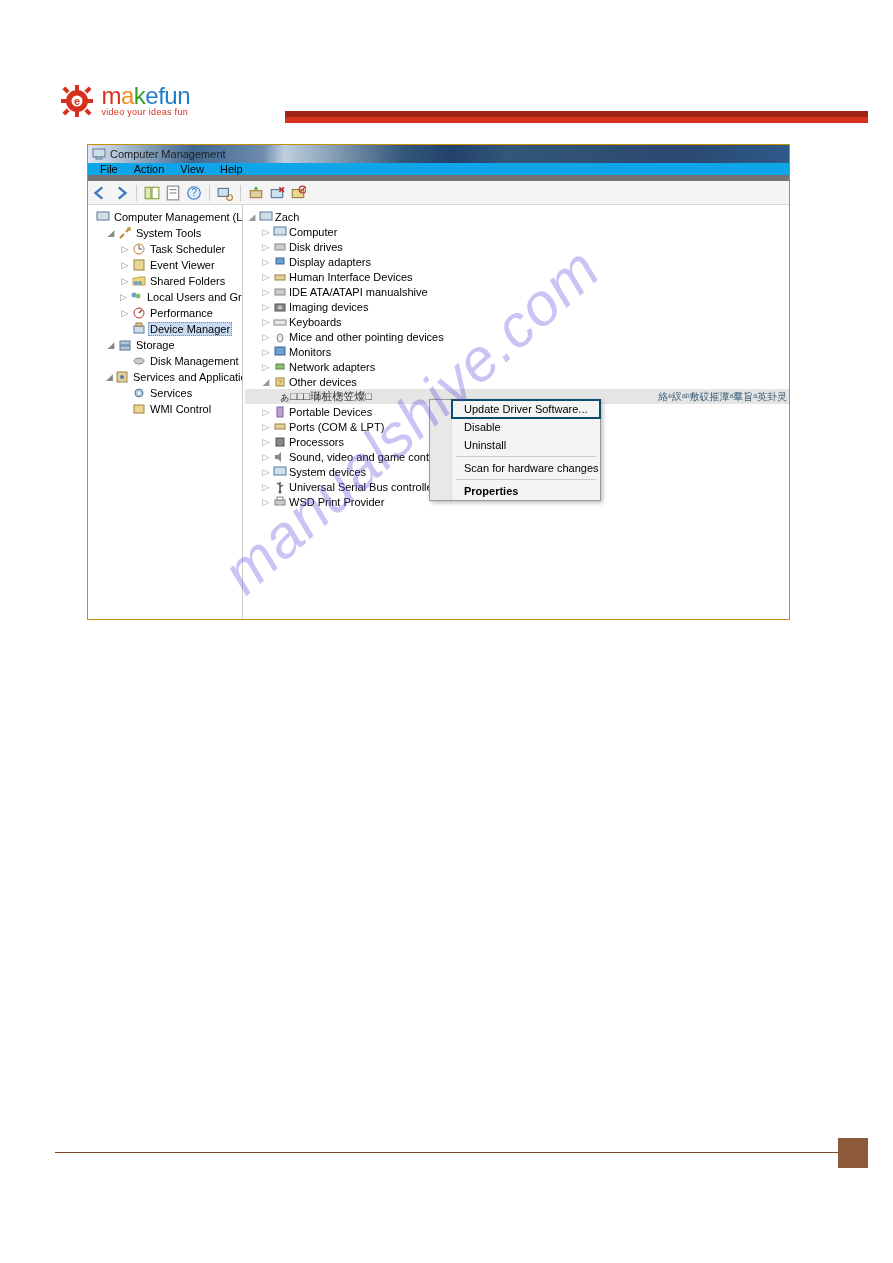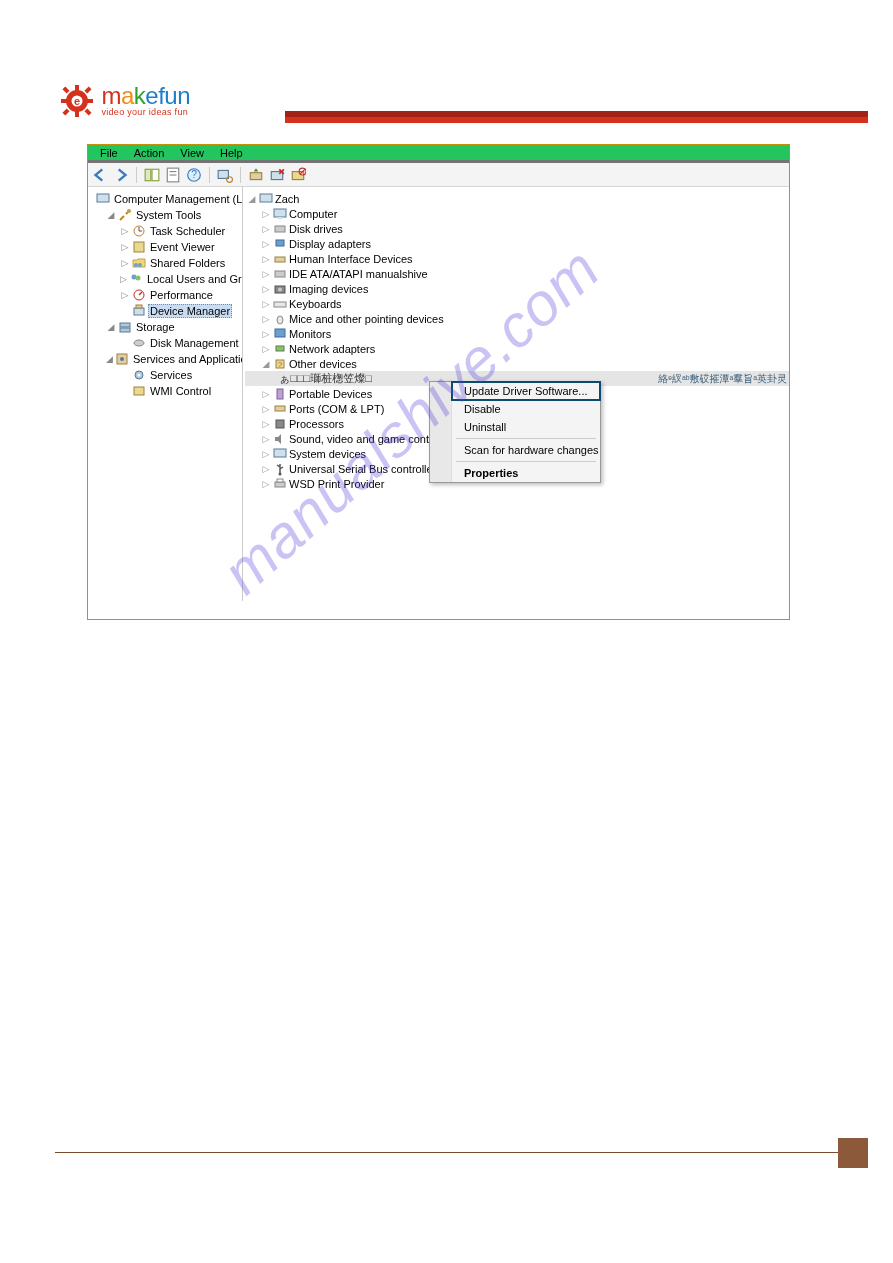--- a/index.html
+++ b/index.html
@@ -15,21 +15,21 @@
 .logo-text .sub { font-size:9px; color:#d5321e; letter-spacing:0.3px; margin-top:-3px; }
 .header-bar { position:absolute; left:230px; right:0; top:36px; height:12px; }
 .header-bar .top { height:6px; background:#a12318; }
 .header-bar .bot { height:6px; background:#d5321e; }
 
 .screenshot { position:absolute; top:144px; left:87px; width:703px; height:476px; border:1px solid #c49106; background:#fff; }
 
 .titlebar { height:18px; background: linear-gradient(to right, #dfe8f1 0%, #406890 15%, #6e8cad 25%, #bfd0de 28%, #34567a 45%, #22416b 52%, #34567a 60%, #2b4870 85%, #2e5a8a 100%); display:flex; align-items:center; padding-left:4px; font-size:11px; color:#222; }
 .titlebar .ticon { width:14px; height:14px; margin-right:4px; display:inline-flex; }
 
-.menubar { height:18px; background:#22c55e; display:flex; align-items:center; padding-left:4px; font-size:11px; border-bottom:3px solid #737373; }
+.menubar { height:18px; background:#0ea5e9; display:flex; align-items:center; padding-left:4px; font-size:11px; border-bottom:6px solid #737373; }
 .menubar span { padding: 0 8px; cursor:default; }
 
 .toolbar { height:24px; background:#f4f4f4; display:flex; align-items:center; padding-left:4px; gap:5px; border-bottom:1px solid #d5d5d5; }
 .toolbar .tbtn { width:16px; height:16px; display:inline-flex; align-items:center; justify-content:center; }
 .toolbar .sep { width:1px; height:16px; background:#ccc; margin:0 2px; }
 
 .panes { display:flex; height: calc(100% - 60px); }
 .leftpane { width:155px; border-right:1px solid #ccc; padding:4px 0 0 2px; font-size:11px; color:#000; overflow:hidden; white-space:nowrap; }
 .rightpane { flex:1; padding:4px 0 0 2px; font-size:11px; color:#000; position:relative; overflow:hidden; white-space:nowrap; }
 
@@ -95,20 +95,29 @@
     </span>
   </div>
   <div class="header-bar">
       <div class="top"></div>
       <div class="bot"></div>
     </div>
 </div>
 
 <div class="screenshot">
 
+  <div class="titlebar">
+    <span class="ticon">
+        <svg viewBox="0 0 14 14">
+          <rect x="1" y="2" width="12" height="8" fill="#cfe0ea" stroke="#5a7a9a"></rect>
+          <rect x="4" y="10" width="6" height="2" fill="#cfe0ea" stroke="#5a7a9a"></rect>
+        </svg>
+      </span>
+    <span>Computer Management</span>
+  </div>
 
   <div class="menubar">
     <span>File</span>
     <span>Action</span>
     <span>View</span>
     <span>Help</span>
   </div>
 
   <div class="toolbar">
     <span class="tbtn">

